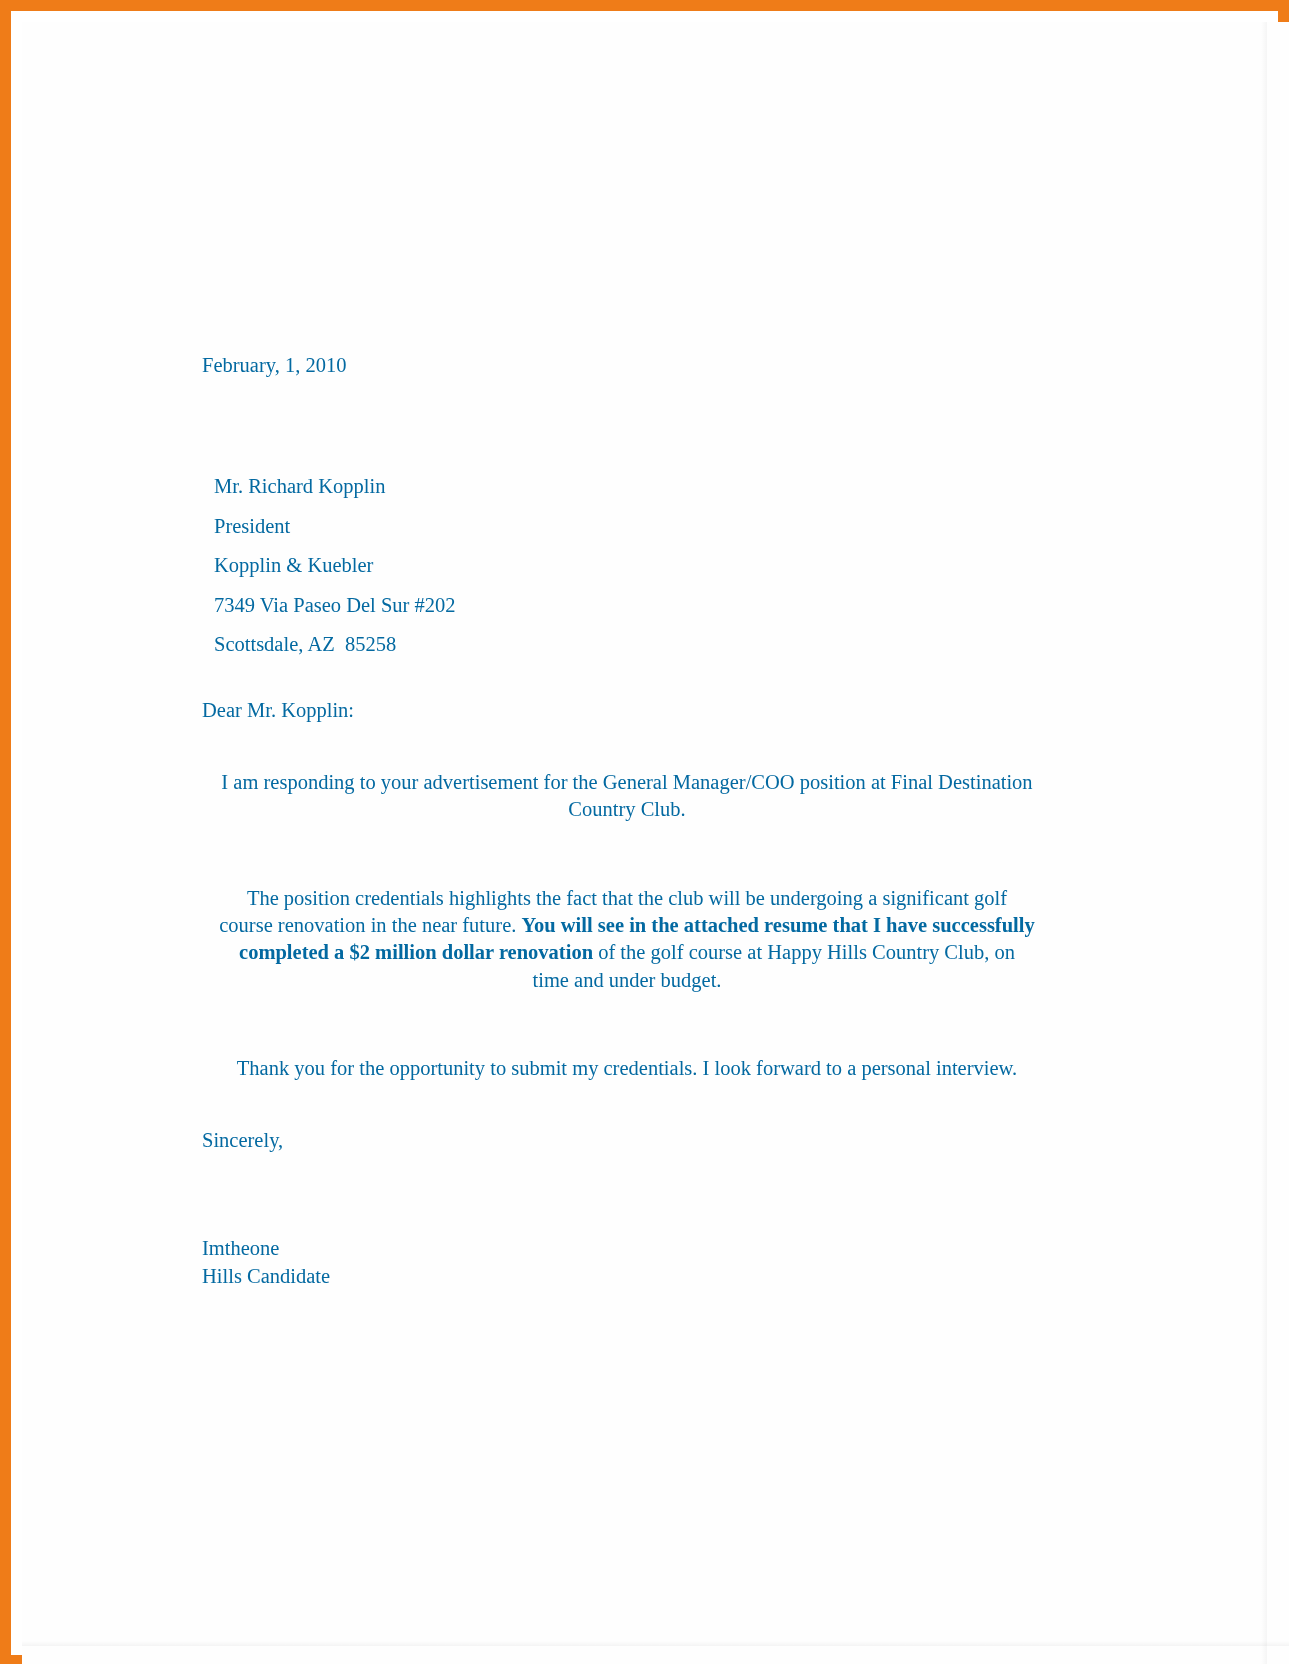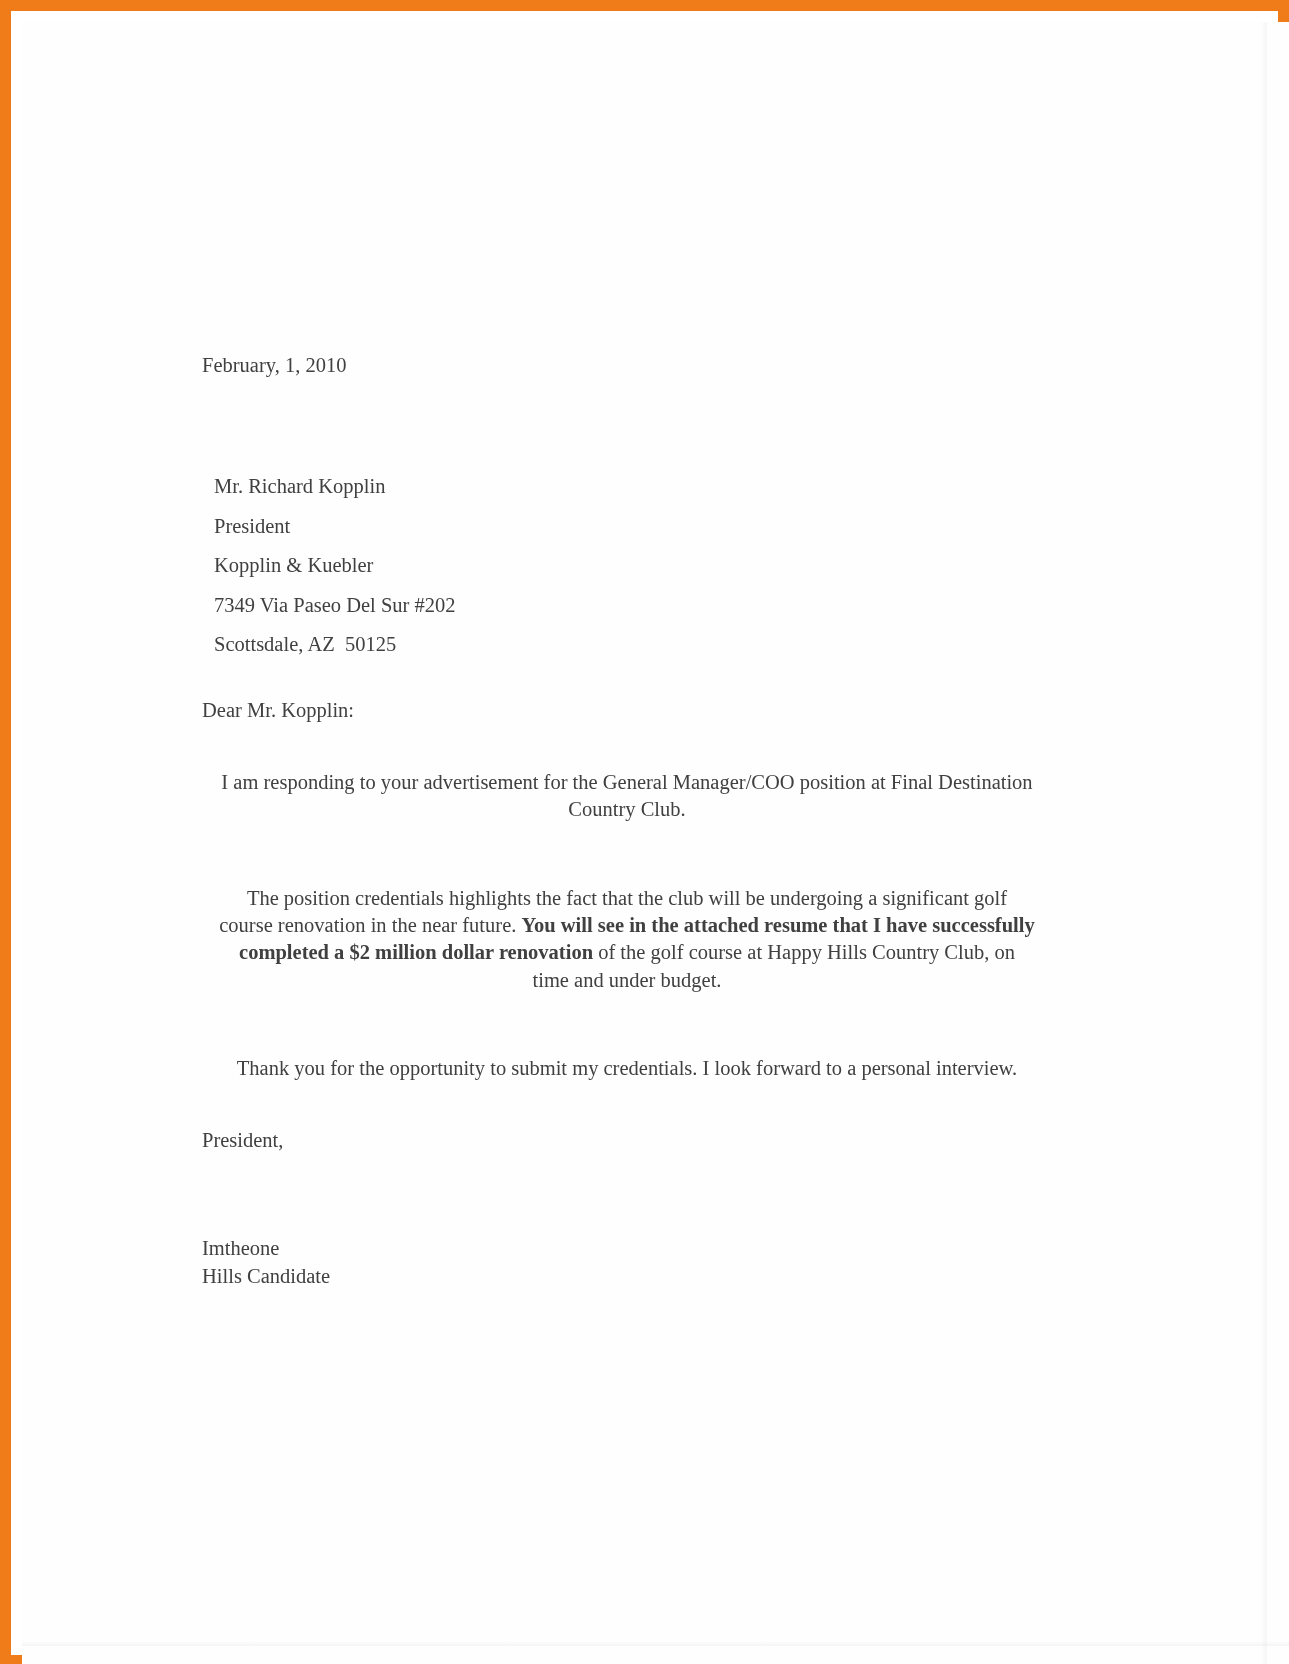--- a/index.html
+++ b/index.html
@@ -59,21 +59,21 @@
     background: linear-gradient(to bottom, rgba(0,0,0,0.00), rgba(0,0,0,0.04));
     pointer-events: none;
   }
 
   
   #letter {
     position: absolute;
     left: 180px;
     top: 330px;
     width: 850px;
-    color: #404040;
+    color: #0369a1;
     font-size: 20.5px;
     line-height: 27.4px;
   }
 
   .date-line {
     margin: 0;
     padding: 0;
   }
 
   .block-gap-date { height: 82px; }
@@ -116,42 +116,42 @@
 
       <p class="date-line">February, 1, 2010</p>
 
       <div class="block-gap-date"></div>
 
       <div>
         <p class="addr-line">Mr. Richard Kopplin</p>
         <p class="addr-line">President</p>
         <p class="addr-line">Kopplin &amp; Kuebler</p>
         <p class="addr-line">7349 Via Paseo Del Sur #202</p>
-        <p class="addr-line">Scottsdale, AZ  50125</p>
+        <p class="addr-line">Scottsdale, AZ  85258</p>
       </div>
 
       <div class="block-gap-para"></div>
 
       <p class="salutation">Dear Mr. Kopplin:</p>
 
       <div class="block-gap-para"></div>
 
       <p class="para">I am responding to your advertisement for the General Manager/COO position at Final Destination Country Club.</p>
 
       <div class="block-gap-para"></div>
 
       <p class="para"><span>The position credentials highlights the fact that the club will be undergoing a significant golf course renovation in the near future.  </span><b>You will see in the attached resume that I have successfully completed a $2 million dollar renovation</b><span> of the golf course at Happy Hills Country Club, on time and under budget.</span></p>
 
       <div class="block-gap-para"></div>
 
       <p class="para">Thank you for the opportunity to submit my credentials.  I look forward to a personal interview.</p>
 
       <div class="block-gap-para"></div>
 
-      <p class="closing">President,</p>
+      <p class="closing">Sincerely,</p>
 
       <div class="block-gap-sign"></div>
 
       <div>
         <p class="sig-line">Imtheone</p>
         <p class="sig-line">Hills Candidate</p>
       </div>
 
     </div>
 

